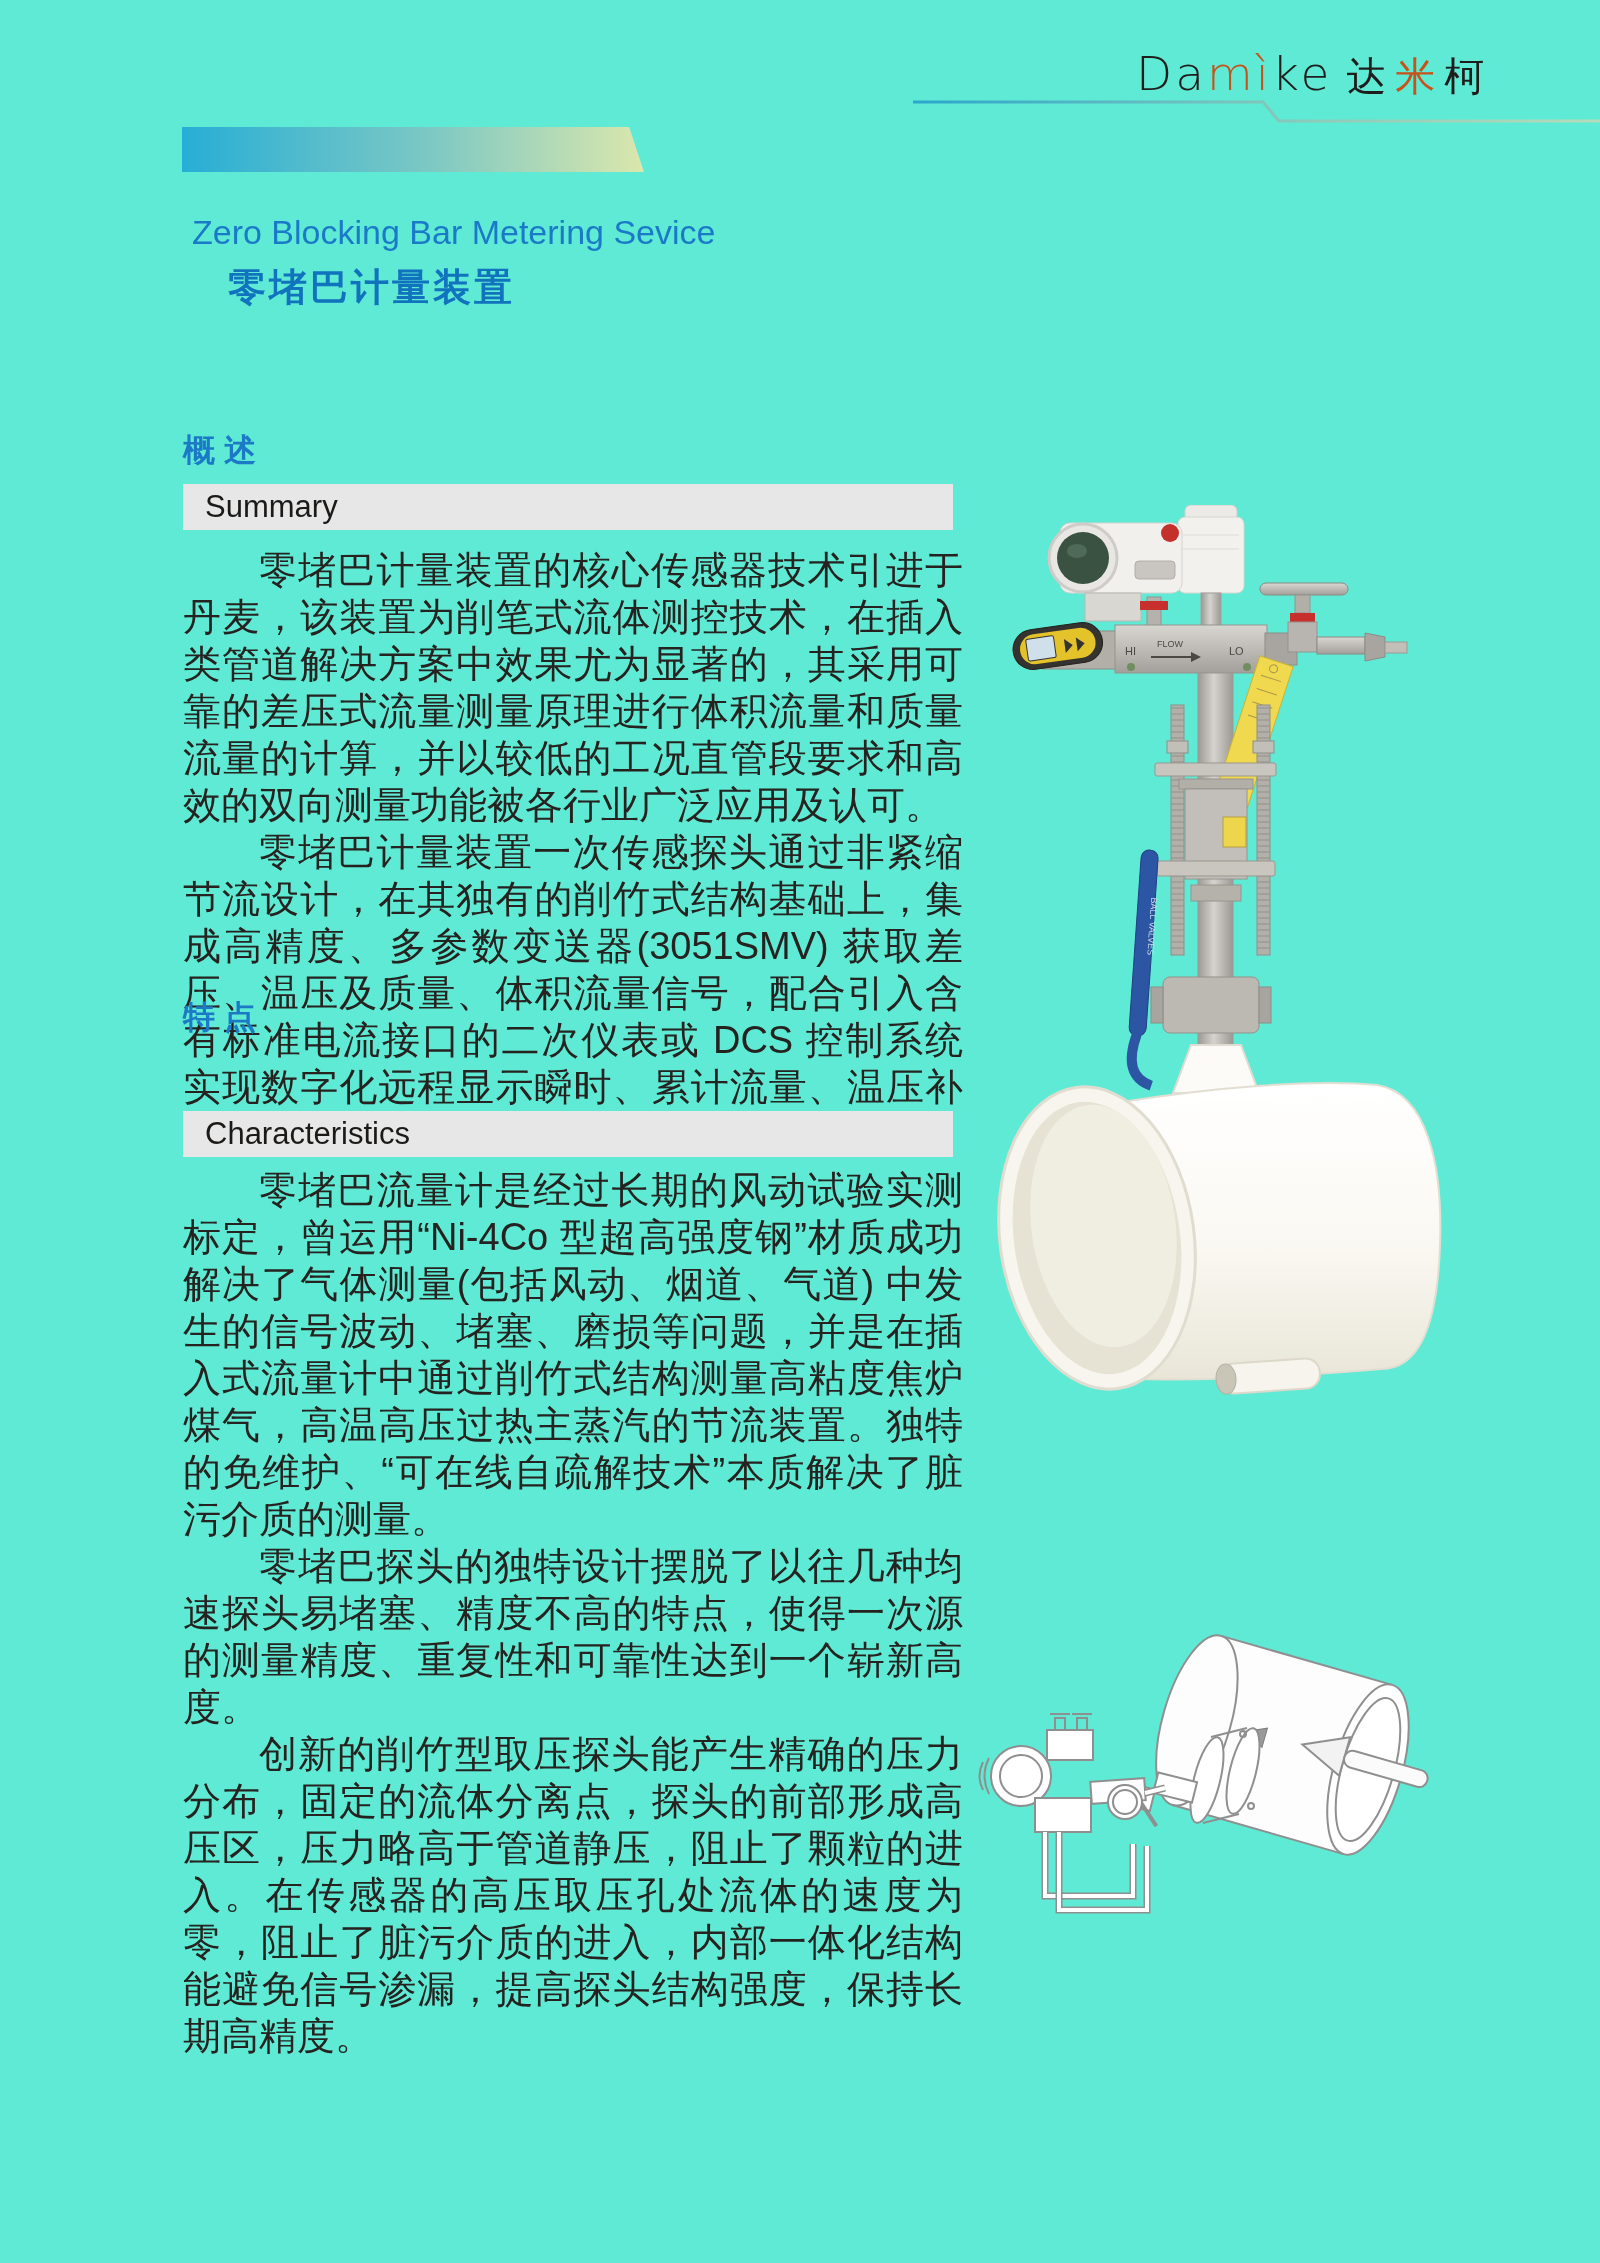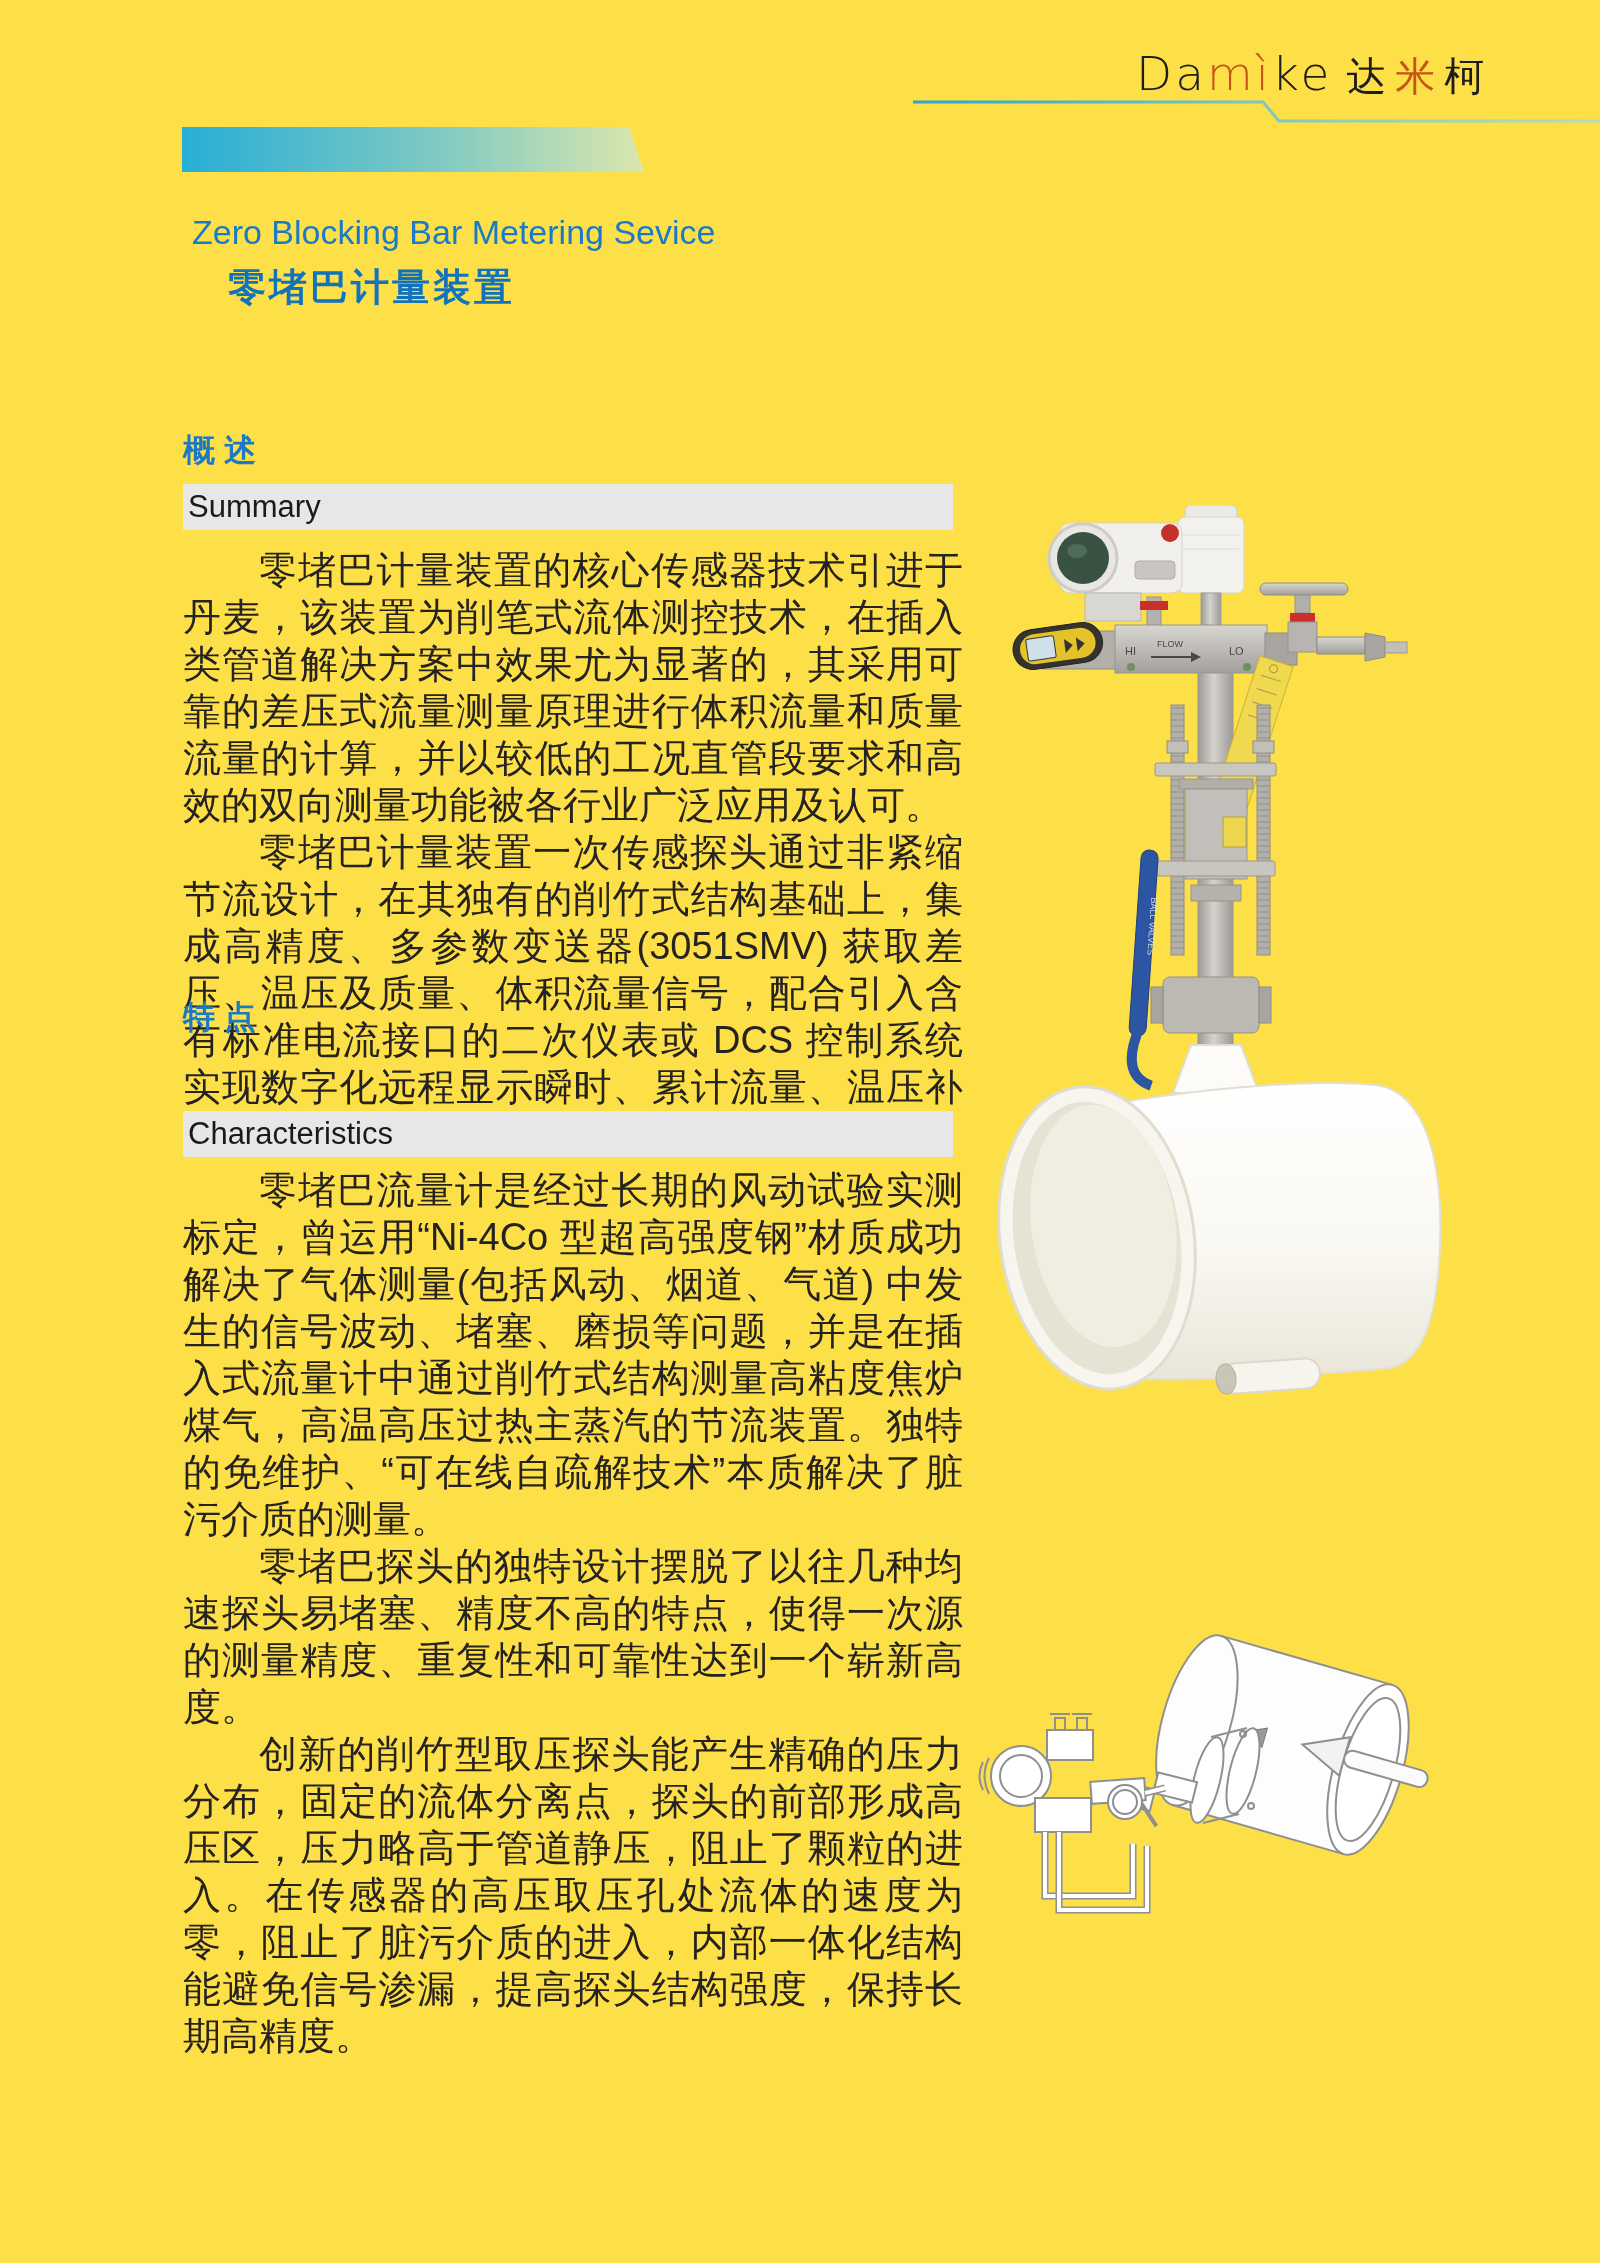--- a/index.html
+++ b/index.html
@@ -1,17 +1,17 @@
 <!DOCTYPE html>
 <html><head>
 <meta charset="utf-8">
 <style>
   html,body{margin:0;padding:0;background:#ffffff;}
   .page{
-    position:relative;width:1600px;height:2263px;background:#fde047;overflow:hidden;
+    position:relative;width:1600px;height:2263px;background:#5eead4;overflow:hidden;
     font-family:"Liberation Sans","DejaVu Sans",sans-serif;
   }
   
   .logo{
     position:absolute;top:46px;left:1136px;white-space:nowrap;
     font-family:"DejaVu Sans","Liberation Sans",sans-serif;
     font-weight:300;color:#1f1d1b;
   }
   .logo .latin{font-size:47px;letter-spacing:3px;}
   .logo .cjk{font-size:40px;letter-spacing:9px;margin-left:14px;font-weight:400;}
@@ -25,21 +25,21 @@
   }
   
   .title-en{position:absolute;left:192px;top:213px;font-size:34px;color:#1b7ac7;}
   .title-zh{position:absolute;left:228px;top:262px;font-size:38px;font-weight:700;color:#1172bd;letter-spacing:3px;}
   
   .sec-head{position:absolute;left:183px;font-size:32px;font-weight:700;color:#1b79c6;}
   .sec-head.s1{top:429px;}
   .sec-head.s2{top:996px;}
   .sec-bar{
     position:absolute;left:183px;width:770px;height:46px;background:#e7e7e7;
-    font-size:31px;color:#1c1a18;line-height:46px;padding-left:5px;box-sizing:border-box;
+    font-size:31px;color:#1c1a18;line-height:46px;padding-left:22px;box-sizing:border-box;
   }
   .sec-bar.b1{top:484px;}
   .sec-bar.b2{top:1111px;}
   
   .content-col{
     position:absolute;left:183px;width:780px;font-size:38px;line-height:47px;
     color:#262220;text-align:justify;
   }
   .content-col.c1{top:547px;}
   .content-col.c2{top:1167px;}

